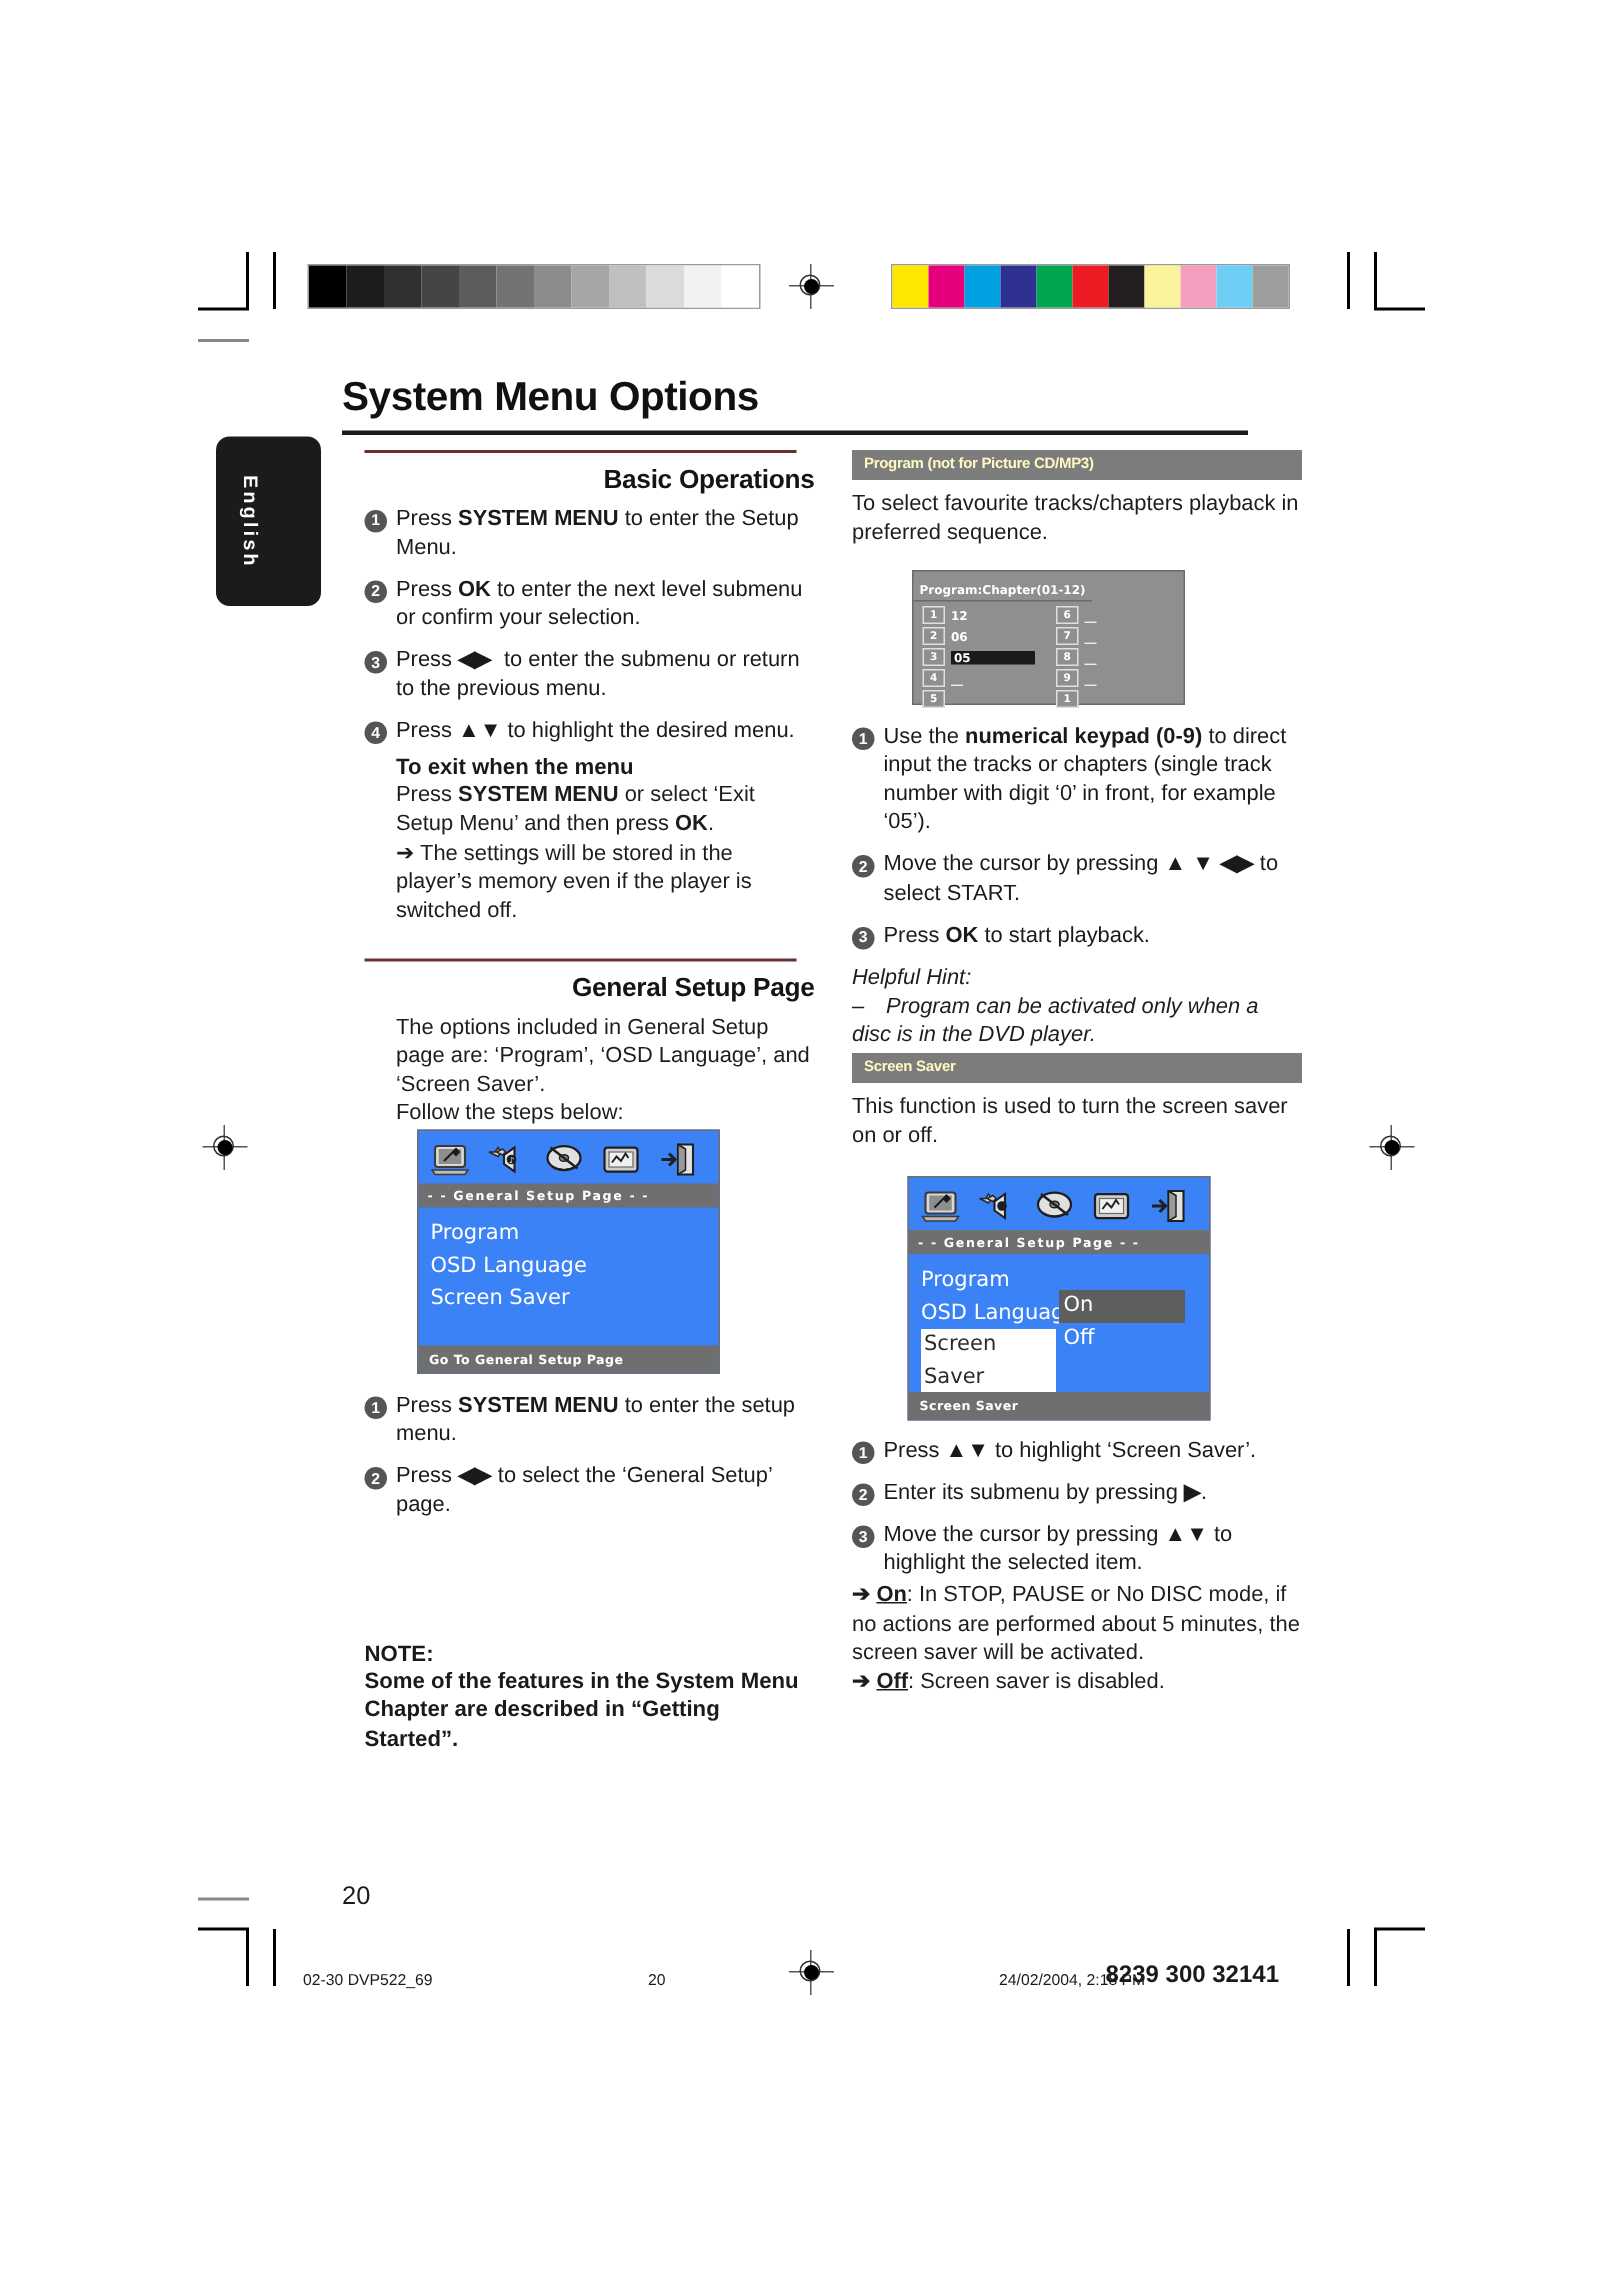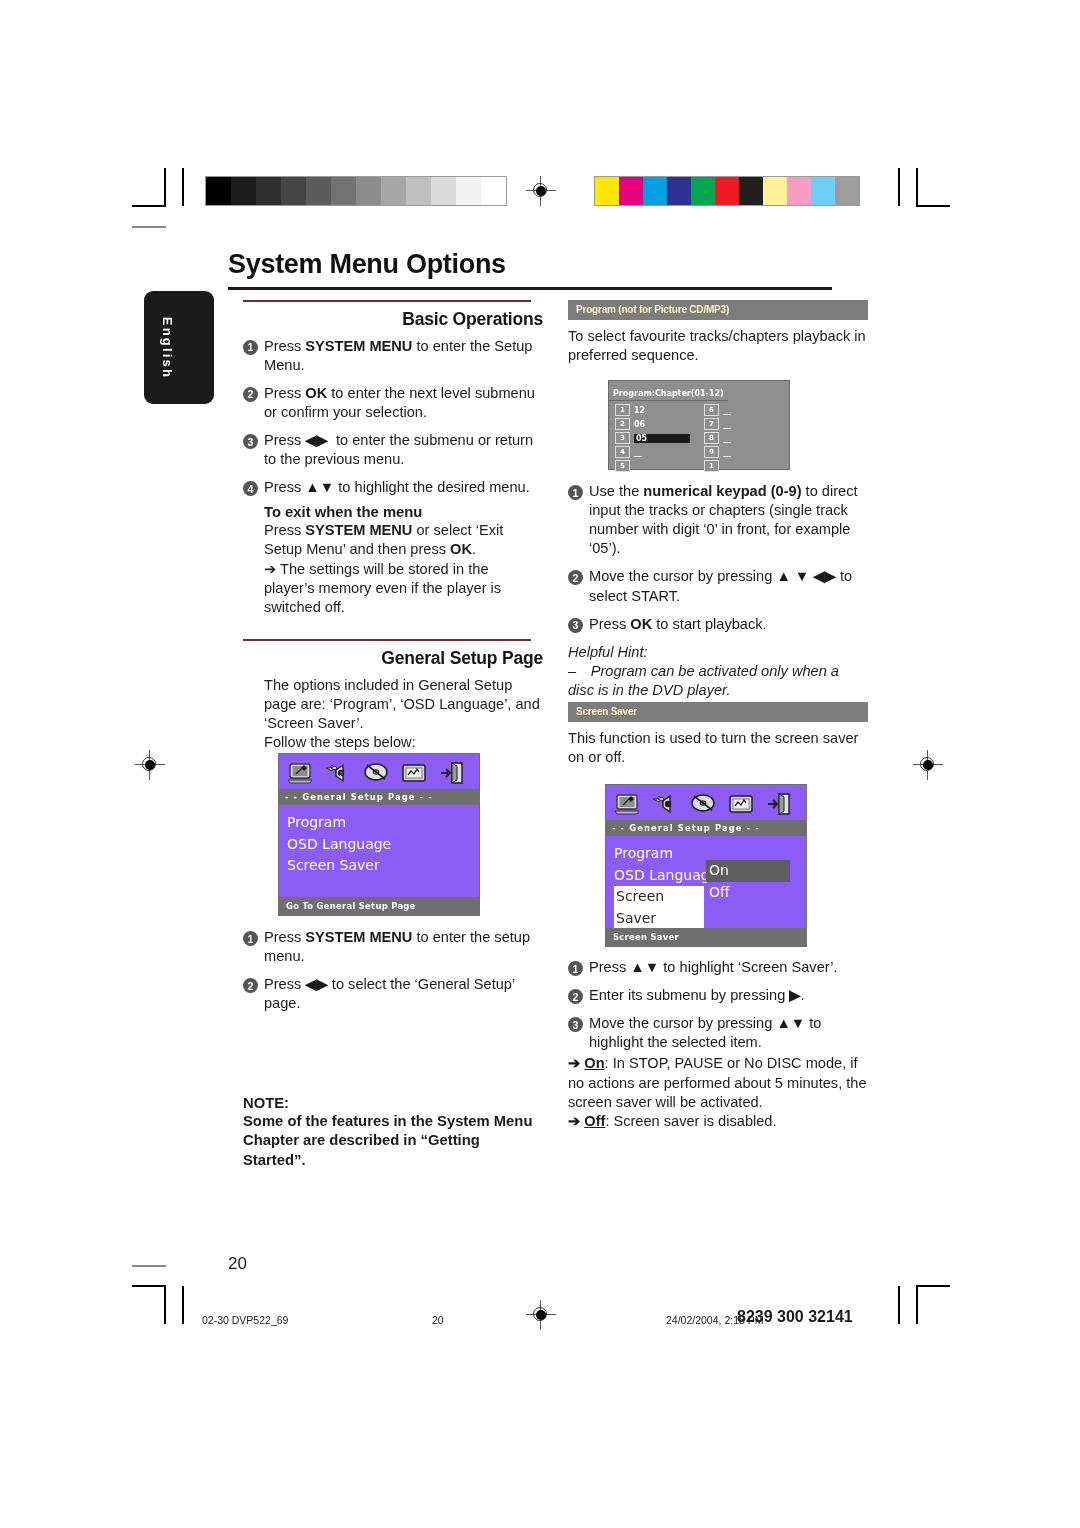--- a/index.html
+++ b/index.html
@@ -58,21 +58,21 @@
   .step .num{flex:0 0 auto;width:15px;height:15px;border-radius:50%;background:#555;color:#fff;
        font-size:10.5px;font-weight:bold;display:flex;align-items:center;justify-content:center;
        margin-top:3px;}
   .step .txt{font-size:14.6px;line-height:1.31;}
 
   .sub-h{font-size:14.8px;font-weight:bold;margin:0 0 1px 0;}
   .arrow{font-weight:bold;}
   .u{text-decoration:underline;}
 
   
-  .osd{position:absolute;background:#8b5cf6;border:1px solid #6e6e6e;box-sizing:border-box;
+  .osd{position:absolute;background:#3b82f6;border:1px solid #6e6e6e;box-sizing:border-box;
        font-family:"DejaVu Sans",sans-serif;}
   .osd .iconrow{height:33px;display:flex;align-items:center;gap:12px;padding:2px 8px 0 8px;}
   .osd .ico{width:26px;height:22px;position:relative;}
   .osd .bar{background:#6f6f6f;color:#fff;font-size:8.4px;font-weight:bold;
        letter-spacing:1.1px;padding:3px 6px;}
   .osd .items{padding:7px 8px;font-size:14px;color:#fff;line-height:1.55;}
   .osd .foot{position:absolute;left:0;right:0;bottom:0;background:#6f6f6f;color:#fff;
        font-size:8.4px;font-weight:bold;padding:4px 7px;letter-spacing:.3px;}
   .hl{background:#fff;color:#2a2a2a;display:inline-block;padding:0 2px;}
 

